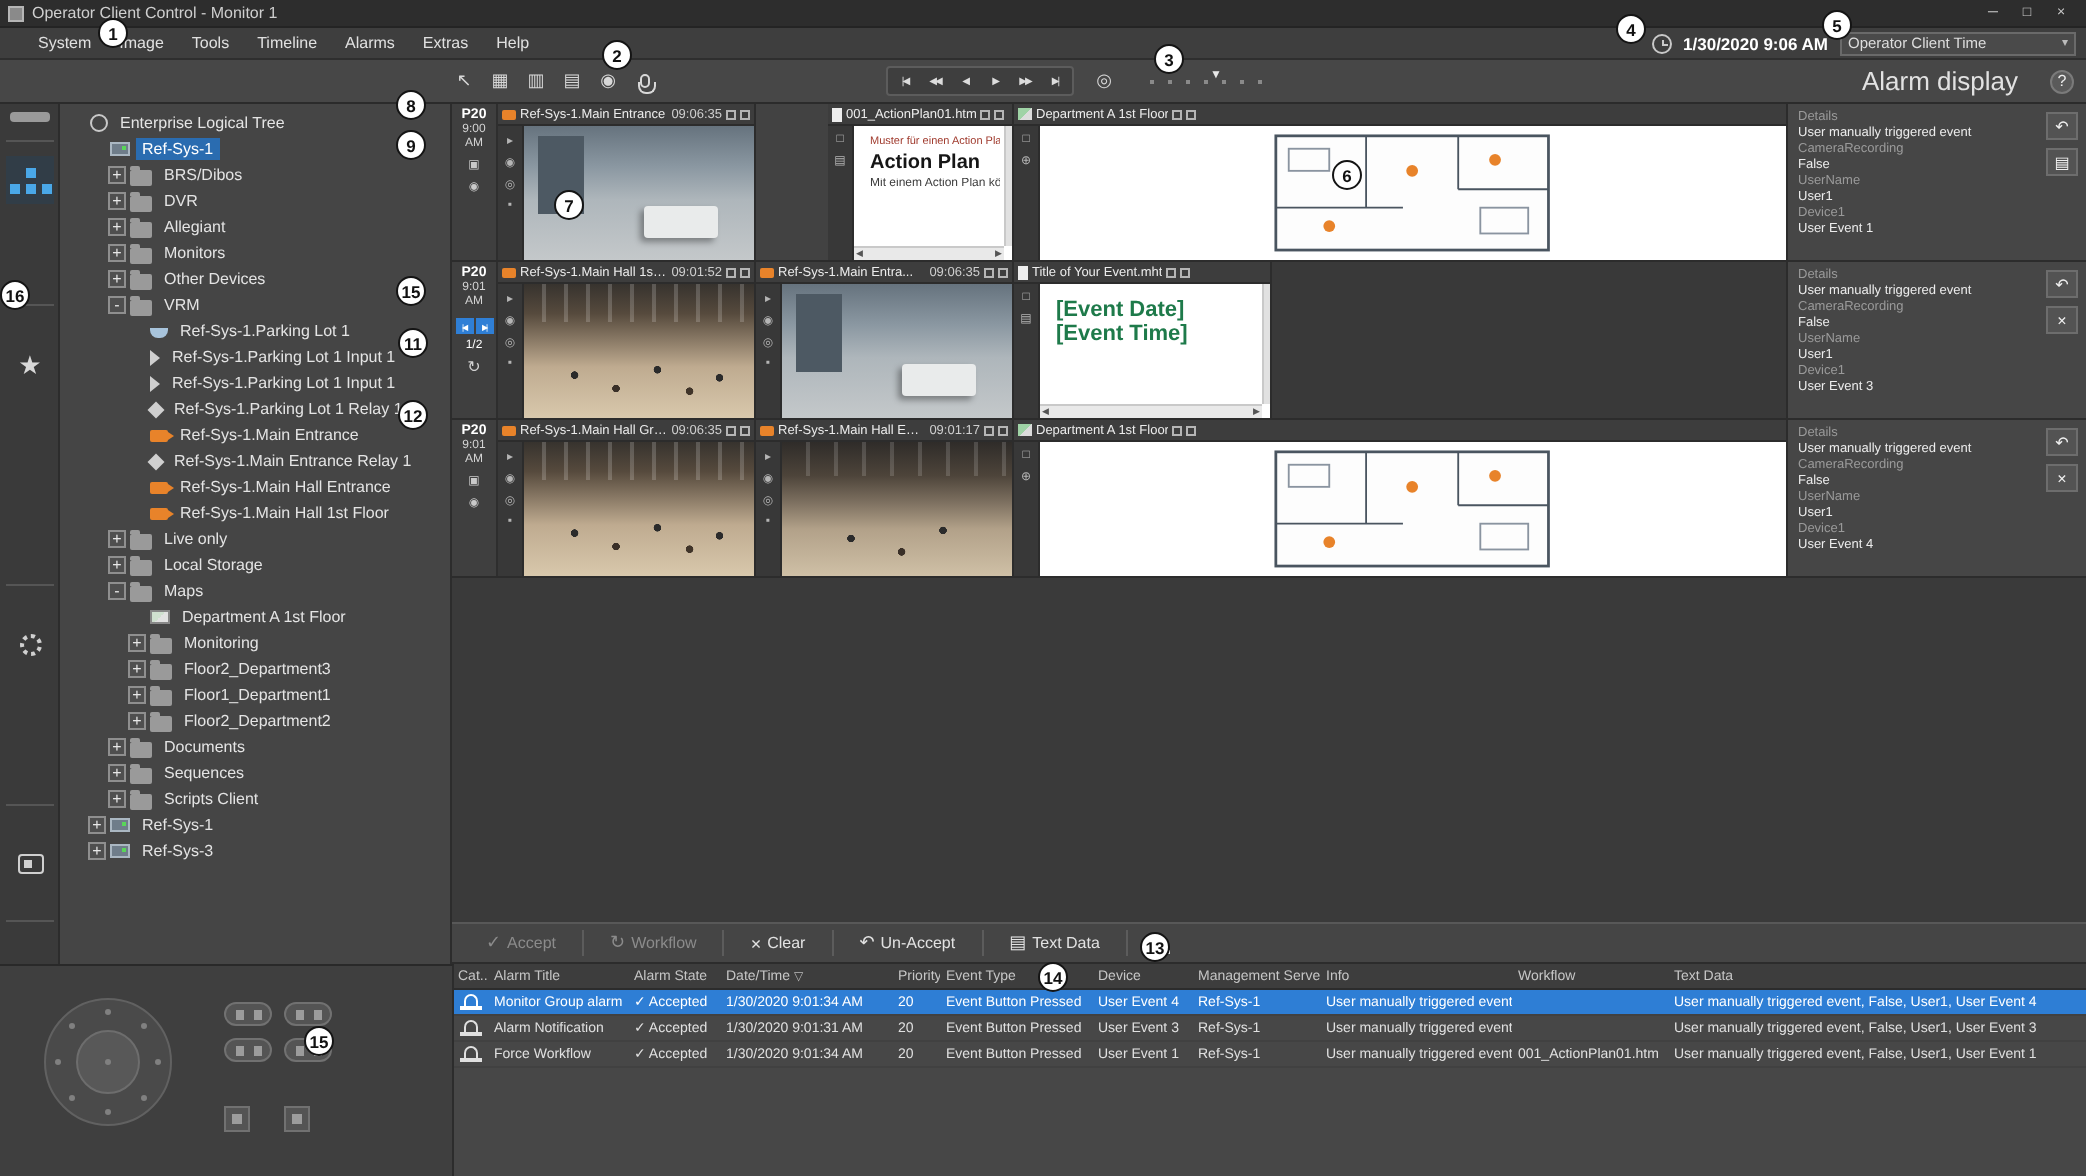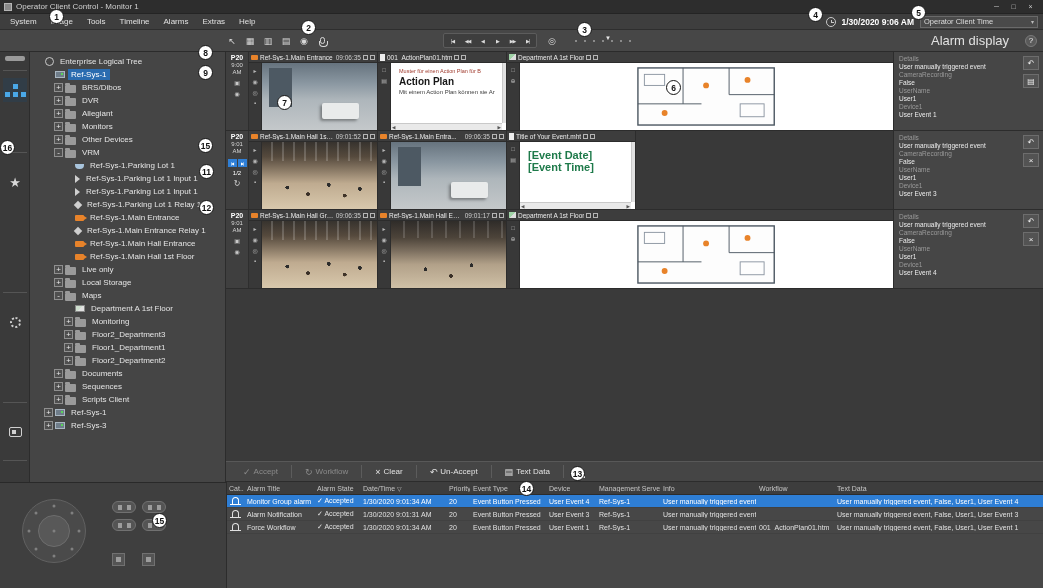--- a/index.html
+++ b/index.html
@@ -8,21 +8,21 @@
 
   
   .titlebar{height:14px;background:#2d2d2d;display:flex;align-items:center;padding:0 4px;gap:4px;border-bottom:1px solid #242424}
   .app-icon{width:8px;height:8px;background:#8a8a8a;border:1px solid #b5b5b5;flex:none}
   .titlebar .title{font-size:8px;color:#cfcfcf;white-space:nowrap}
   .win-btns{margin-left:auto;display:flex}
   .wbtn{width:17px;height:12px;display:flex;align-items:center;justify-content:center;font-size:7px;color:#ccc}
 
   
   .menurow{height:16px;background:#3e3e3e;display:flex;align-items:center;border-bottom:1px solid #2e2e2e}
-  .menus{display:flex;padding-left:3px}
+  .menus{display:flex;padding-left:12px}
   .menu-item{font-size:8px;color:#e0e0e0;padding:2px 7px;white-space:nowrap}
   .time-area{margin-left:auto;display:flex;align-items:center;gap:6px;padding-right:5px}
   .clock-icon{width:10px;height:10px;border:1px solid #c9c9c9;border-radius:50%;position:relative;flex:none}
   .clock-icon::after{content:'';position:absolute;left:4px;top:2px;width:1px;height:3px;background:#c9c9c9}
   .clock-icon::before{content:'';position:absolute;left:4px;top:4px;width:3px;height:1px;background:#c9c9c9}
   .time-text{font-size:8.5px;font-weight:bold;color:#fff;white-space:nowrap}
   .time-select{width:118px;height:12px;background:#4a4a4a;border:1px solid #6a6a6a;color:#ddd;font-size:7.5px;display:flex;align-items:center;justify-content:space-between;padding:0 3px;white-space:nowrap}
   .time-select .car{font-size:6px;color:#bbb}
 
   
@@ -479,21 +479,21 @@
                   <div class="pane-body">
                     <div class="pane-strip">
                       <span>▸</span>
                       <span>◉</span>
                       <span>◎</span>
                       <span>▪</span>
                     </div>
                     <div class="pane-view video-street"></div>
                   </div>
                 </div>
-                <div class="pane" style="width: 129px;">
+                <div class="pane" style="width: 129px; padding-left: 36px;">
                   <div class="pane-title">
                     <span class="pt-ic doc"></span>
                     <span class="ttl">001_ActionPlan01.htm</span>
                     <span class="wsq"></span>
                     <span class="wsq"></span>
                   </div>
                   <div class="pane-body">
                     <div class="pane-strip">
                       <span>□</span>
                       <span>▤</span>

